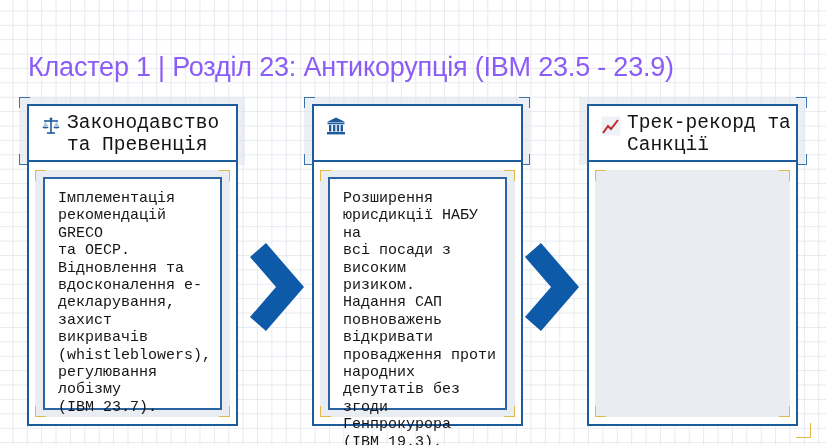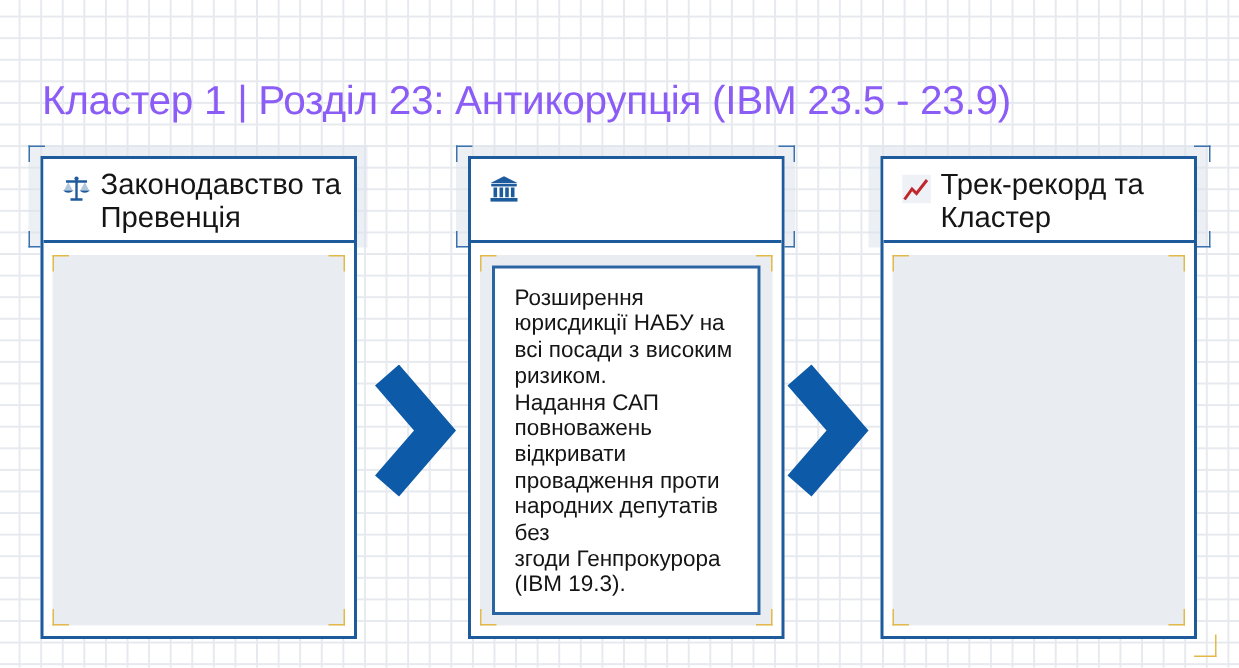--- a/index.html
+++ b/index.html
@@ -12,21 +12,21 @@
     background-size: 14.4px 14.4px;
     background-position: -2px -4px;
     font-family: "Liberation Sans", "DejaVu Sans", sans-serif;
     color: #1b1b1b;
   }
   .title {
     position: absolute; left: 28px; top: 26px;
     font-size: 27px; font-weight: 400; letter-spacing: -0.2px;
     white-space: nowrap; color: #8b5cf6; margin-top: 26px;
   }
-  .col { position: absolute; top: 97px; width: 226px; height: 345px; }
+  .col { position: absolute; top: 97px; width: 226px; height: 345px; font-family: Liberation Mono, monospace; }
   .col .shadow {
     position: absolute; left: 0; top: 0; width: 226px; height: 68px;
     background: rgba(220,227,236,0.55);
   }
   .card {
     position: absolute; left: 8px; top: 7px; width: 207px; height: 318px;
     border: 2.5px solid #1e5b9c; background: #ffffff;
   }
   .card .header {
     position: absolute; left: 0; top: 0; right: 0; height: 54px;
@@ -83,20 +83,32 @@
         <path d="M1 11 Q4.5 14 8 11 Z M12 11 Q15.5 14 19 11 Z" fill="#1e5b9c"></path>
         <circle cx="10" cy="3" r="1.4" fill="#1e5b9c"></circle>
       </svg>
       <div class="label">Законодавство та Превенція</div>
     </div>
     <div class="body-bg"></div>
     <div class="br gold tl" style="left:6px; top:64px;"></div>
     <div class="br gold tr" style="right:6px; top:64px;"></div>
     <div class="br gold bl" style="left:6px; bottom:7px;"></div>
     <div class="br gold brr" style="right:6px; bottom:7px;"></div>
+    <div class="inner">
+      <div class="text">Імплементація
+рекомендацій GRECO
+та OECP.
+Відновлення та
+вдосконалення е-
+декларування, захист
+викривачів
+(whistleblowers),
+регулювання лобізму
+(IBM 23.7).</div>
+    </div>
   </div>
 </div>
 
 <svg class="chevron" style="left:246px; top:243px;" viewBox="0 0 62 90">
   <polygon points="4,14 20,0 58,44 20,88 4,74 30,44" fill="#0d5aa8"></polygon>
 </svg>
 
 <div class="col" style="left:304px;">
   <div class="shadow"></div>
   <div class="br blue tl" style="left:0; top:0;"></div>
@@ -143,21 +155,21 @@
 <div class="col" style="left:579px;">
   <div class="shadow"></div>
   <div class="br blue tr" style="right:-2px; top:0;"></div>
   <div class="br blue brr" style="right:-2px; top:57px;"></div>
   <div class="card">
     <div class="header">
       <svg class="icon" viewBox="0 0 20 20">
         <rect x="0.5" y="0.5" width="19" height="19" fill="#eef1f5"></rect>
         <polyline points="2,17 7,10 10,13 17,4" fill="none" stroke="#c0272d" stroke-width="2"></polyline>
       </svg>
-      <div class="label">Трек-рекорд та Кластер</div>
+      <div class="label">Трек-рекорд та Санкції</div>
     </div>
     <div class="body-bg"></div>
     <div class="br gold tl" style="left:6px; top:64px;"></div>
     <div class="br gold tr" style="right:6px; top:64px;"></div>
     <div class="br gold bl" style="left:6px; bottom:7px;"></div>
     <div class="br gold brr" style="right:6px; bottom:7px;"></div>
   </div>
   <div class="br gold brr" style="right:-6px; top:326px; width:14px; height:14px;"></div>
 </div>
 

